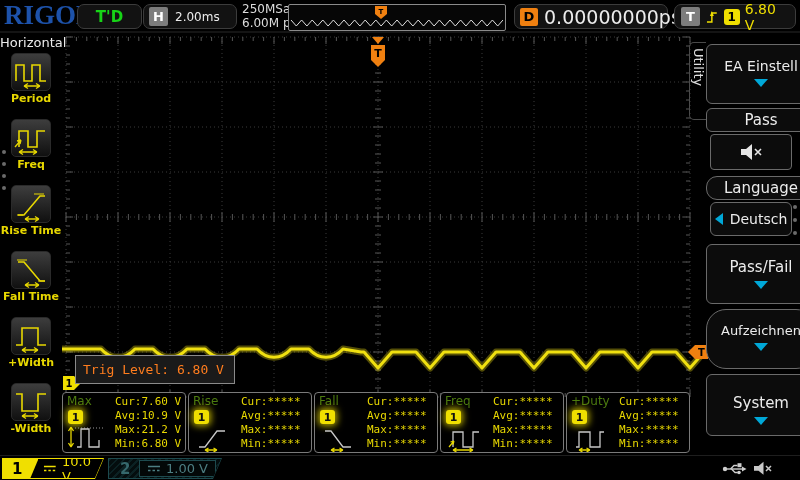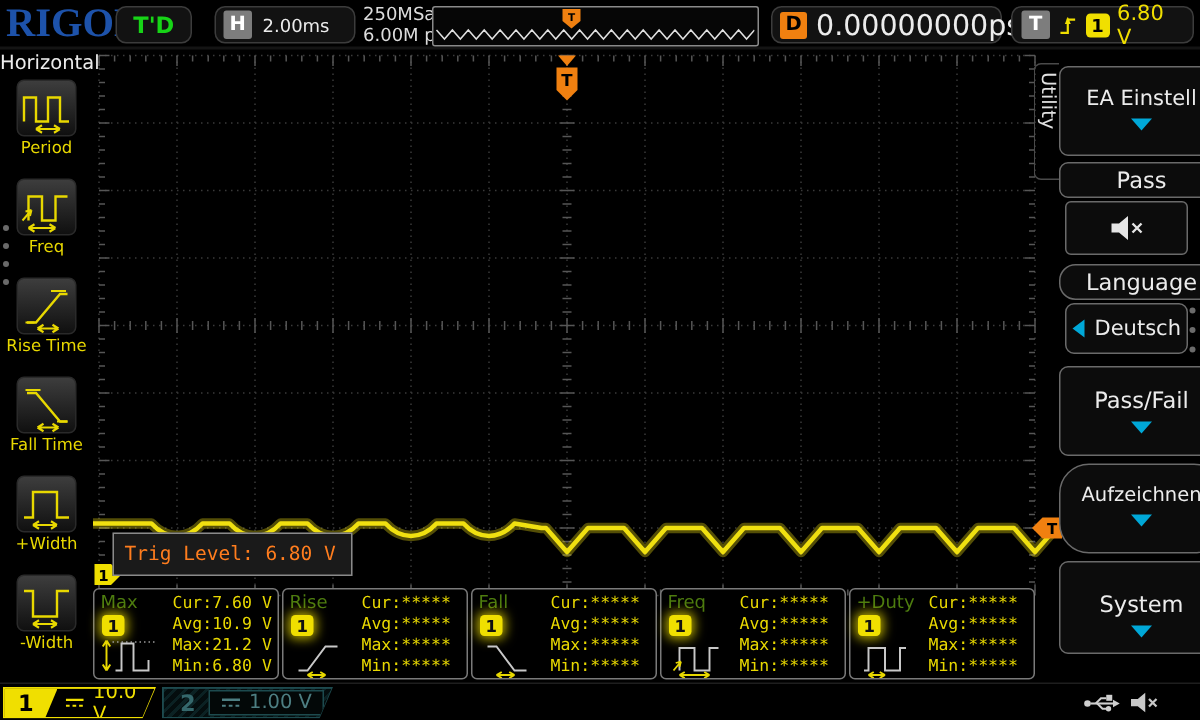--- a/index.html
+++ b/index.html
@@ -2,38 +2,38 @@
 <html><head>
 <meta charset="utf-8">
 <style>
   html,body{margin:0;padding:0;background:#000;}
   #screen{position:relative;width:800px;height:480px;background:#000;overflow:hidden;
           font-family:"DejaVu Sans",sans-serif;-webkit-font-smoothing:none;}
   
   #topbar{position:absolute;left:0;top:0;width:800px;height:33px;background:#000;border-bottom:2px solid #141414;box-sizing:border-box;}
   #logo{position:absolute;left:4px;top:0px;font-family:"Liberation Serif",serif;font-weight:bold;font-size:27px;color:#1d52aa;}
   .tbox{position:absolute;top:4px;height:25px;background:#121212;border:1px solid #3c3c3c;border-radius:7px;display:flex;align-items:center;box-sizing:border-box;}
-  #td-badge{left:77px;width:51px;justify-content:center;color:#17d417;font-weight:bold;font-size:15px;}
+  #td-badge{left:77px;width:65px;justify-content:center;color:#17d417;font-weight:bold;font-size:15px;}
   #h-block{left:143px;width:94px;padding:0 5px;gap:7px;}
   .keysq{width:19px;height:19px;background:#7d7d7d;color:#fff;font-weight:bold;font-size:13px;display:flex;align-items:center;justify-content:center;border-radius:2px;flex:none;}
   #h-block .val{color:#ececec;font-size:12px;}
   #rate{position:absolute;left:242px;top:2px;color:#dcdcdc;font-size:12px;line-height:14px;white-space:nowrap;}
   #preview{position:absolute;left:288px;top:4px;width:216px;height:25px;background:#060606;border:1px solid #8a8a8a;border-radius:2px;}
   #d-block{left:514px;width:154px;padding:0 5px;gap:6px;}
   .dsq{width:18px;height:18px;background:#f08010;color:#000;font-weight:bold;font-size:13px;border-radius:2px;display:flex;align-items:center;justify-content:center;flex:none;}
   #d-block .val{color:#ececec;font-size:19px;flex:1;text-align:center;}
   #t-block{left:674px;width:122px;padding:0 6px;gap:5px;}
   .badge1{width:16px;height:16px;background:#f0df00;border-radius:3px;color:#000;font-weight:bold;font-size:12px;display:flex;align-items:center;justify-content:center;flex:none;}
   #t-block .val{color:#f0df00;font-size:14px;margin-left:auto;}
   
   #left-sidebar{position:absolute;left:0;top:33px;width:62px;height:422px;}
   #ls-title{color:#ececec;font-size:13px;text-align:center;margin:2px 0 3px;}
   .ls-item{height:66px;display:flex;flex-direction:column;align-items:center;}
   .ls-btn{width:40px;height:38px;background:linear-gradient(#3d3d3d,#101010);border:1px solid #2a2a2a;border-radius:5px;display:flex;align-items:center;justify-content:center;box-sizing:border-box;}
-  .ls-label{color:#e8d800;font-size:11px;margin-top:1px;white-space:nowrap;}
+  .ls-label{color:#e8d800;font-size:11px;margin-top:1px;white-space:nowrap;font-weight:bold;}
   #scroll-dots{position:absolute;left:2px;top:150px;display:flex;flex-direction:column;gap:8px;}
   .dot{width:4px;height:4px;border-radius:50%;background:#6a6a6a;}
   
   #grat-svg{position:absolute;left:62px;top:33px;pointer-events:none;}
   #trig-box{position:absolute;left:75px;top:355px;width:160px;height:29px;background:#1a1a1a;border:1px solid #8a8a8a;box-sizing:border-box;color:#ff7d1e;font-family:"DejaVu Sans Mono",monospace;font-size:13px;display:flex;align-items:center;padding-left:7px;}
   
   #meas-row{position:absolute;left:62px;top:392px;width:628px;height:61px;display:flex;gap:2px;}
   .mpanel{flex:1;background:#000;border:1px solid #7a7a7a;border-radius:4px;position:relative;box-sizing:border-box;}
   .m-name{position:absolute;left:4px;top:1px;color:#4d7c0f;font-size:12px;}
   .m-badge{position:absolute;left:5px;top:17px;width:15px;height:14px;background:#f0df00;border-radius:3px;color:#111;font-size:11px;font-weight:bold;display:flex;align-items:center;justify-content:center;box-shadow:0 0 7px 2px rgba(240,224,0,.75);}

